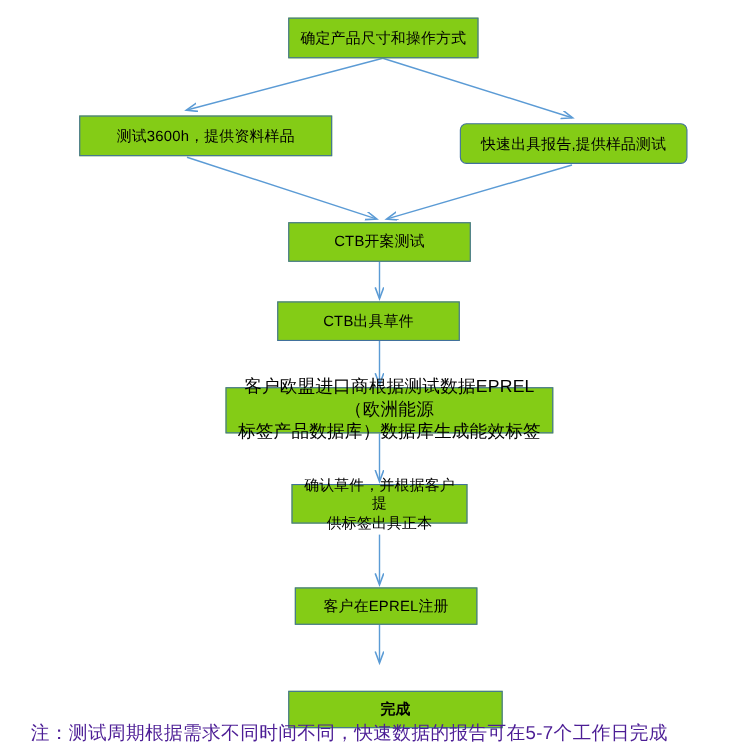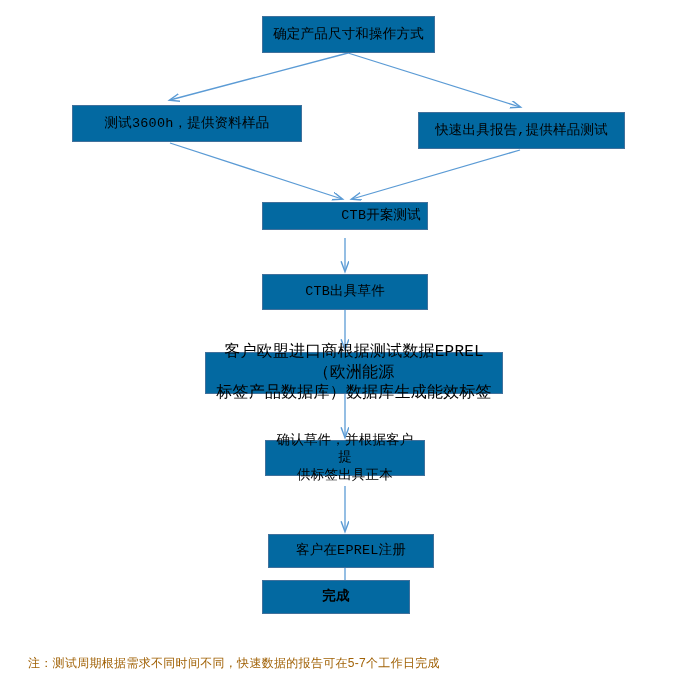--- a/index.html
+++ b/index.html
@@ -25,56 +25,55 @@
     position: absolute;
     left: 0;
     top: 0;
     width: 679px;
     height: 680px;
     pointer-events: none;
   }
   .node {
     position: absolute;
     box-sizing: border-box;
-    background: #0369a1;
+    background: #84cc16;
     border: 1px solid #41719C;
     color: #000000;
     display: flex;
     align-items: center;
     justify-content: center;
     text-align: center;
     line-height: 1.28;
     letter-spacing: 0.2px;
     padding: 2px 6px;
     font-size: 13.5px;
-    font-family: Liberation Mono, monospace;
   }
   .node.bold { font-weight: bold; }
   .node .txt {
     display: block;
     white-space: pre-line;
     width: 100%;
   }
   #node-start      { left: 262px; top: 16px;  width: 173px; height: 37px; }
   #node-test3600   { left: 72px;  top: 105px; width: 230px; height: 37px; }
-  #node-fastreport { left: 418px; top: 112px; width: 207px; height: 37px; }
-  #node-ctb-open   { left: 262px; top: 202px; width: 166px; height: 28px; text-align: right; }
-  #node-ctb-draft  { left: 262px; top: 274px; width: 166px; height: 36px; }
+  #node-fastreport { left: 418px; top: 112px; width: 207px; height: 37px; border-radius: 6px; }
+  #node-ctb-open   { left: 262px; top: 202px; width: 166px; height: 36px; }
+  #node-ctb-draft  { left: 252px; top: 274px; width: 166px; height: 36px; }
   #node-eprel-gen  { left: 205px; top: 352px; width: 298px; height: 42px;
                      font-size: 16px; }
   #node-confirm    { left: 265px; top: 440px; width: 160px; height: 36px; }
   #node-register   { left: 268px; top: 534px; width: 166px; height: 34px; }
-  #node-done       { left: 262px; top: 580px; width: 148px; height: 34px; }
+  #node-done       { left: 262px; top: 628px; width: 195px; height: 34px; }
 
   #footnote {
     position: absolute;
     left: 28px;
     top: 655px;
-    color: #a16207;
-    font-size: 12px;
+    color: #4c1d95;
+    font-size: 17px;
     letter-spacing: 0.3px;
     white-space: nowrap;
   }
 </style>
 </head>
 <body>
 
 <div id="flow-canvas">
 
   <svg class="arrow-layer" viewBox="0 0 679 680" width="679" height="680">

